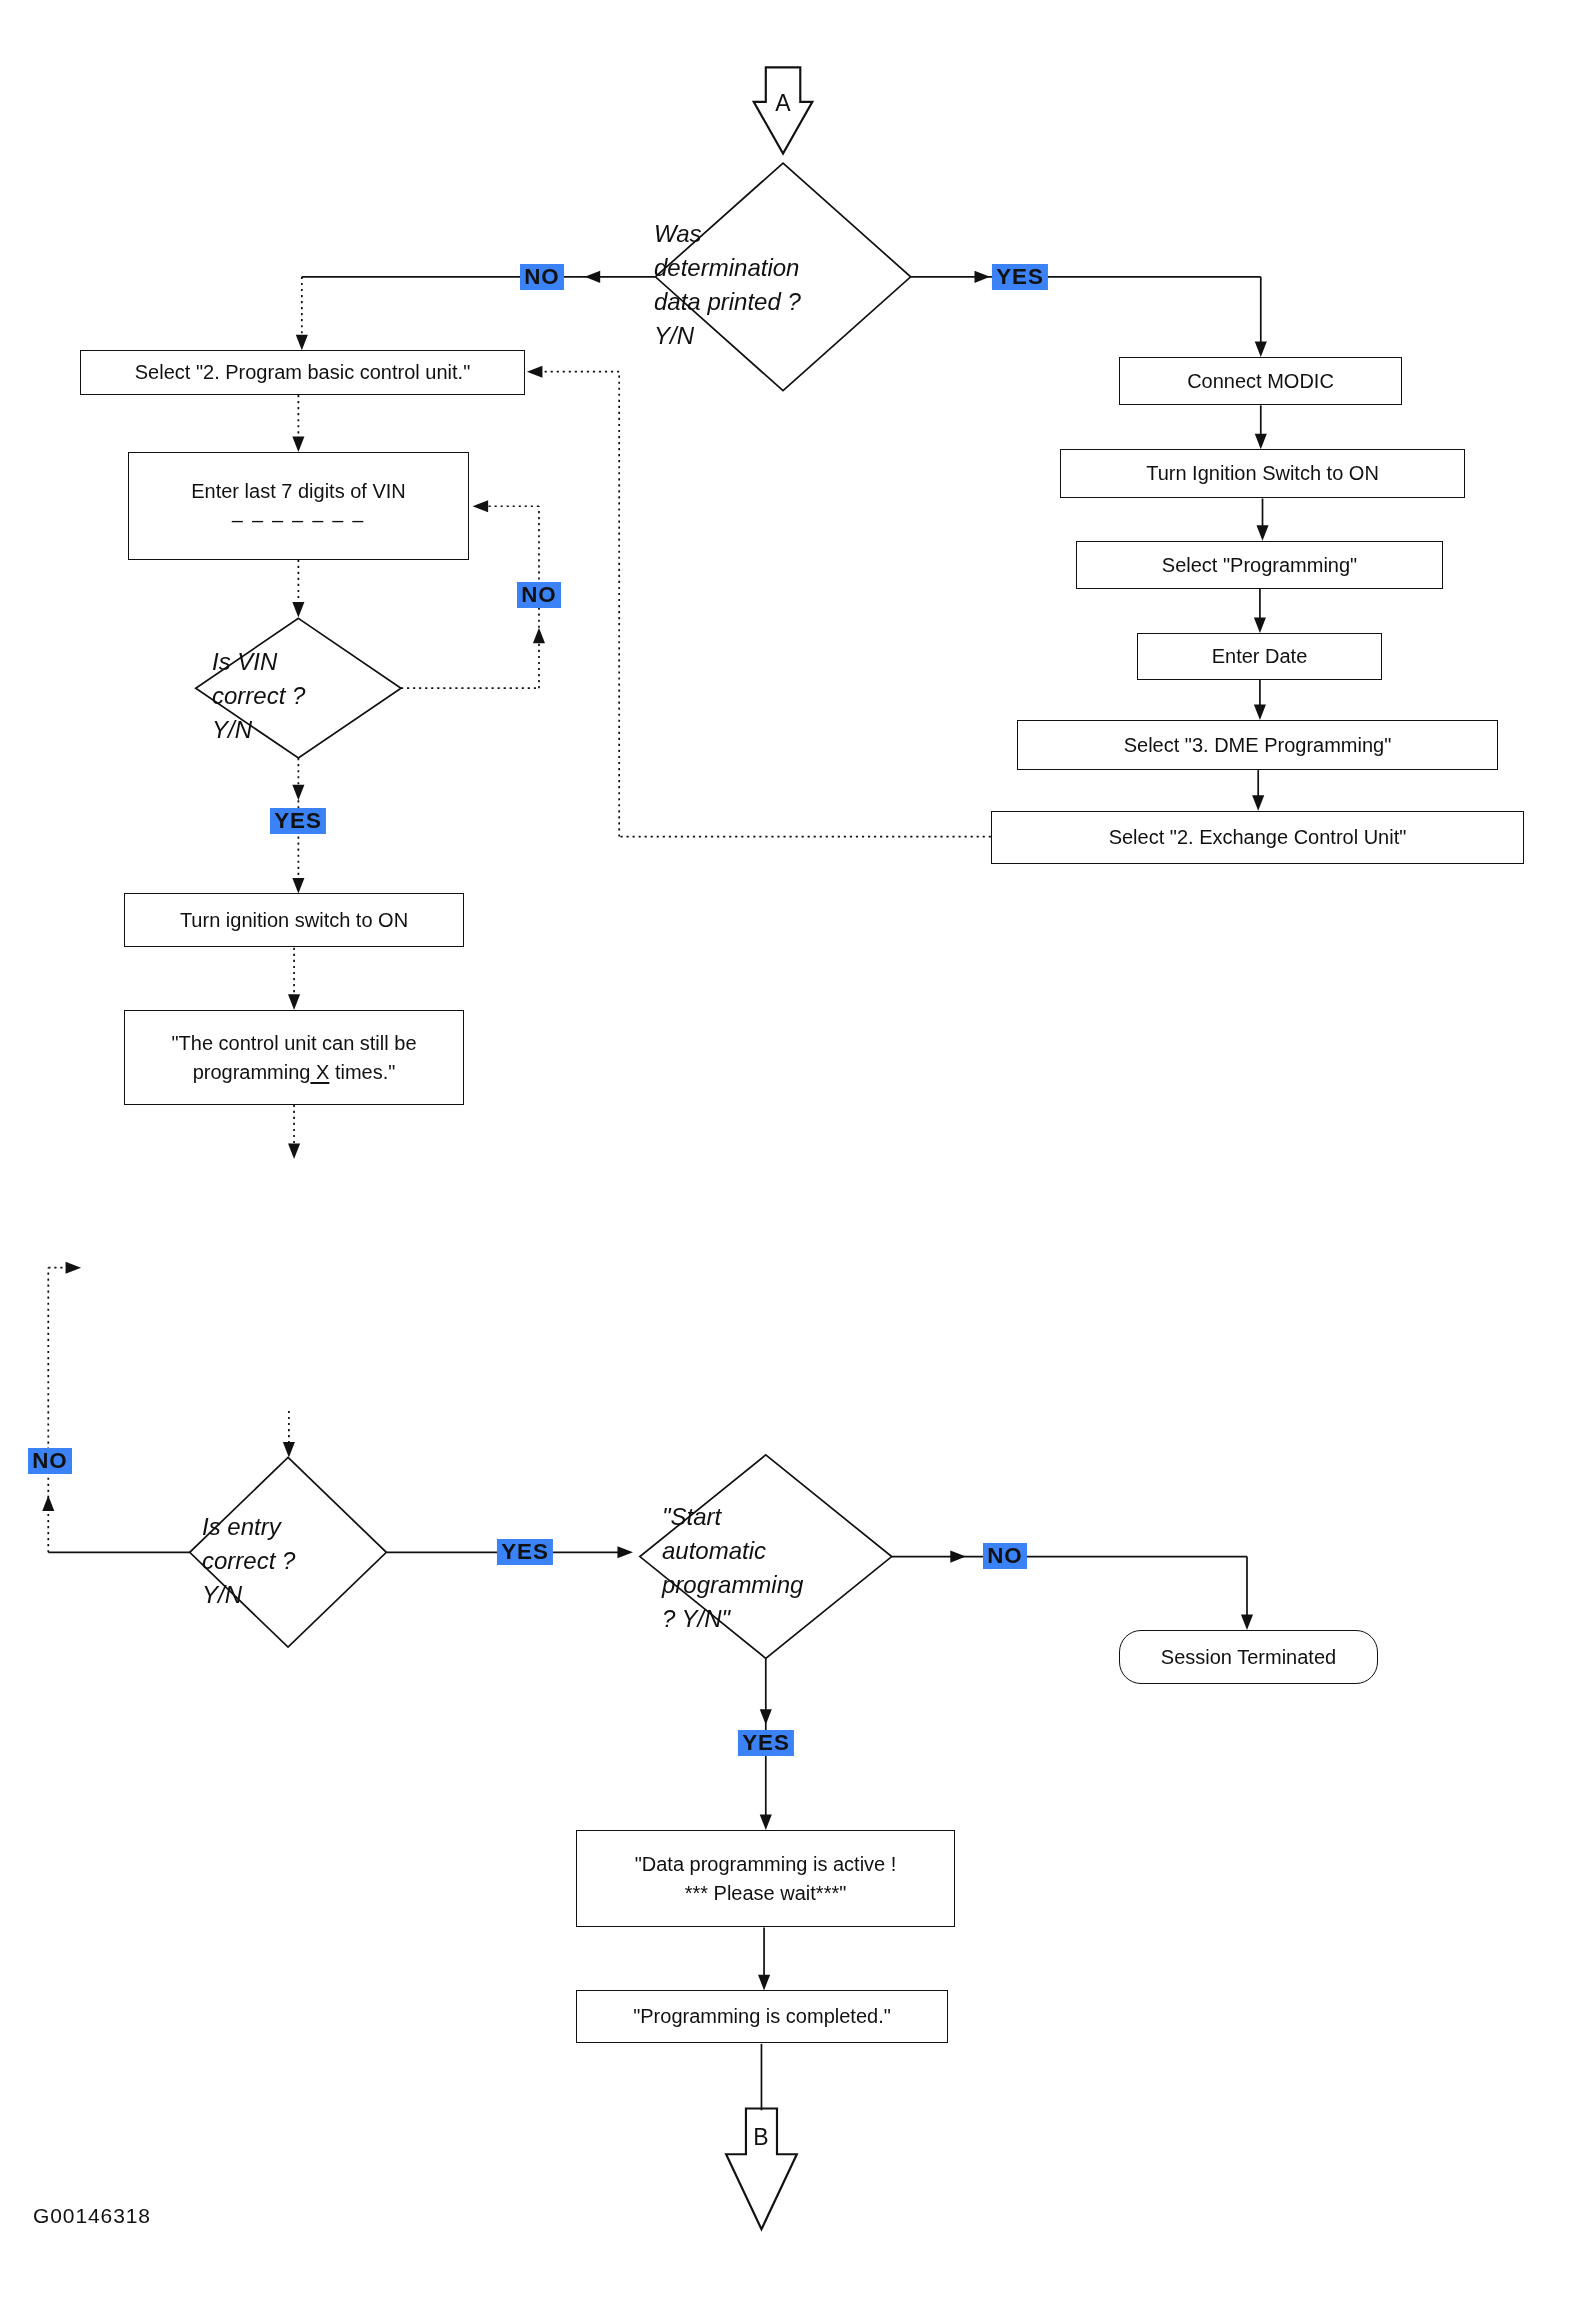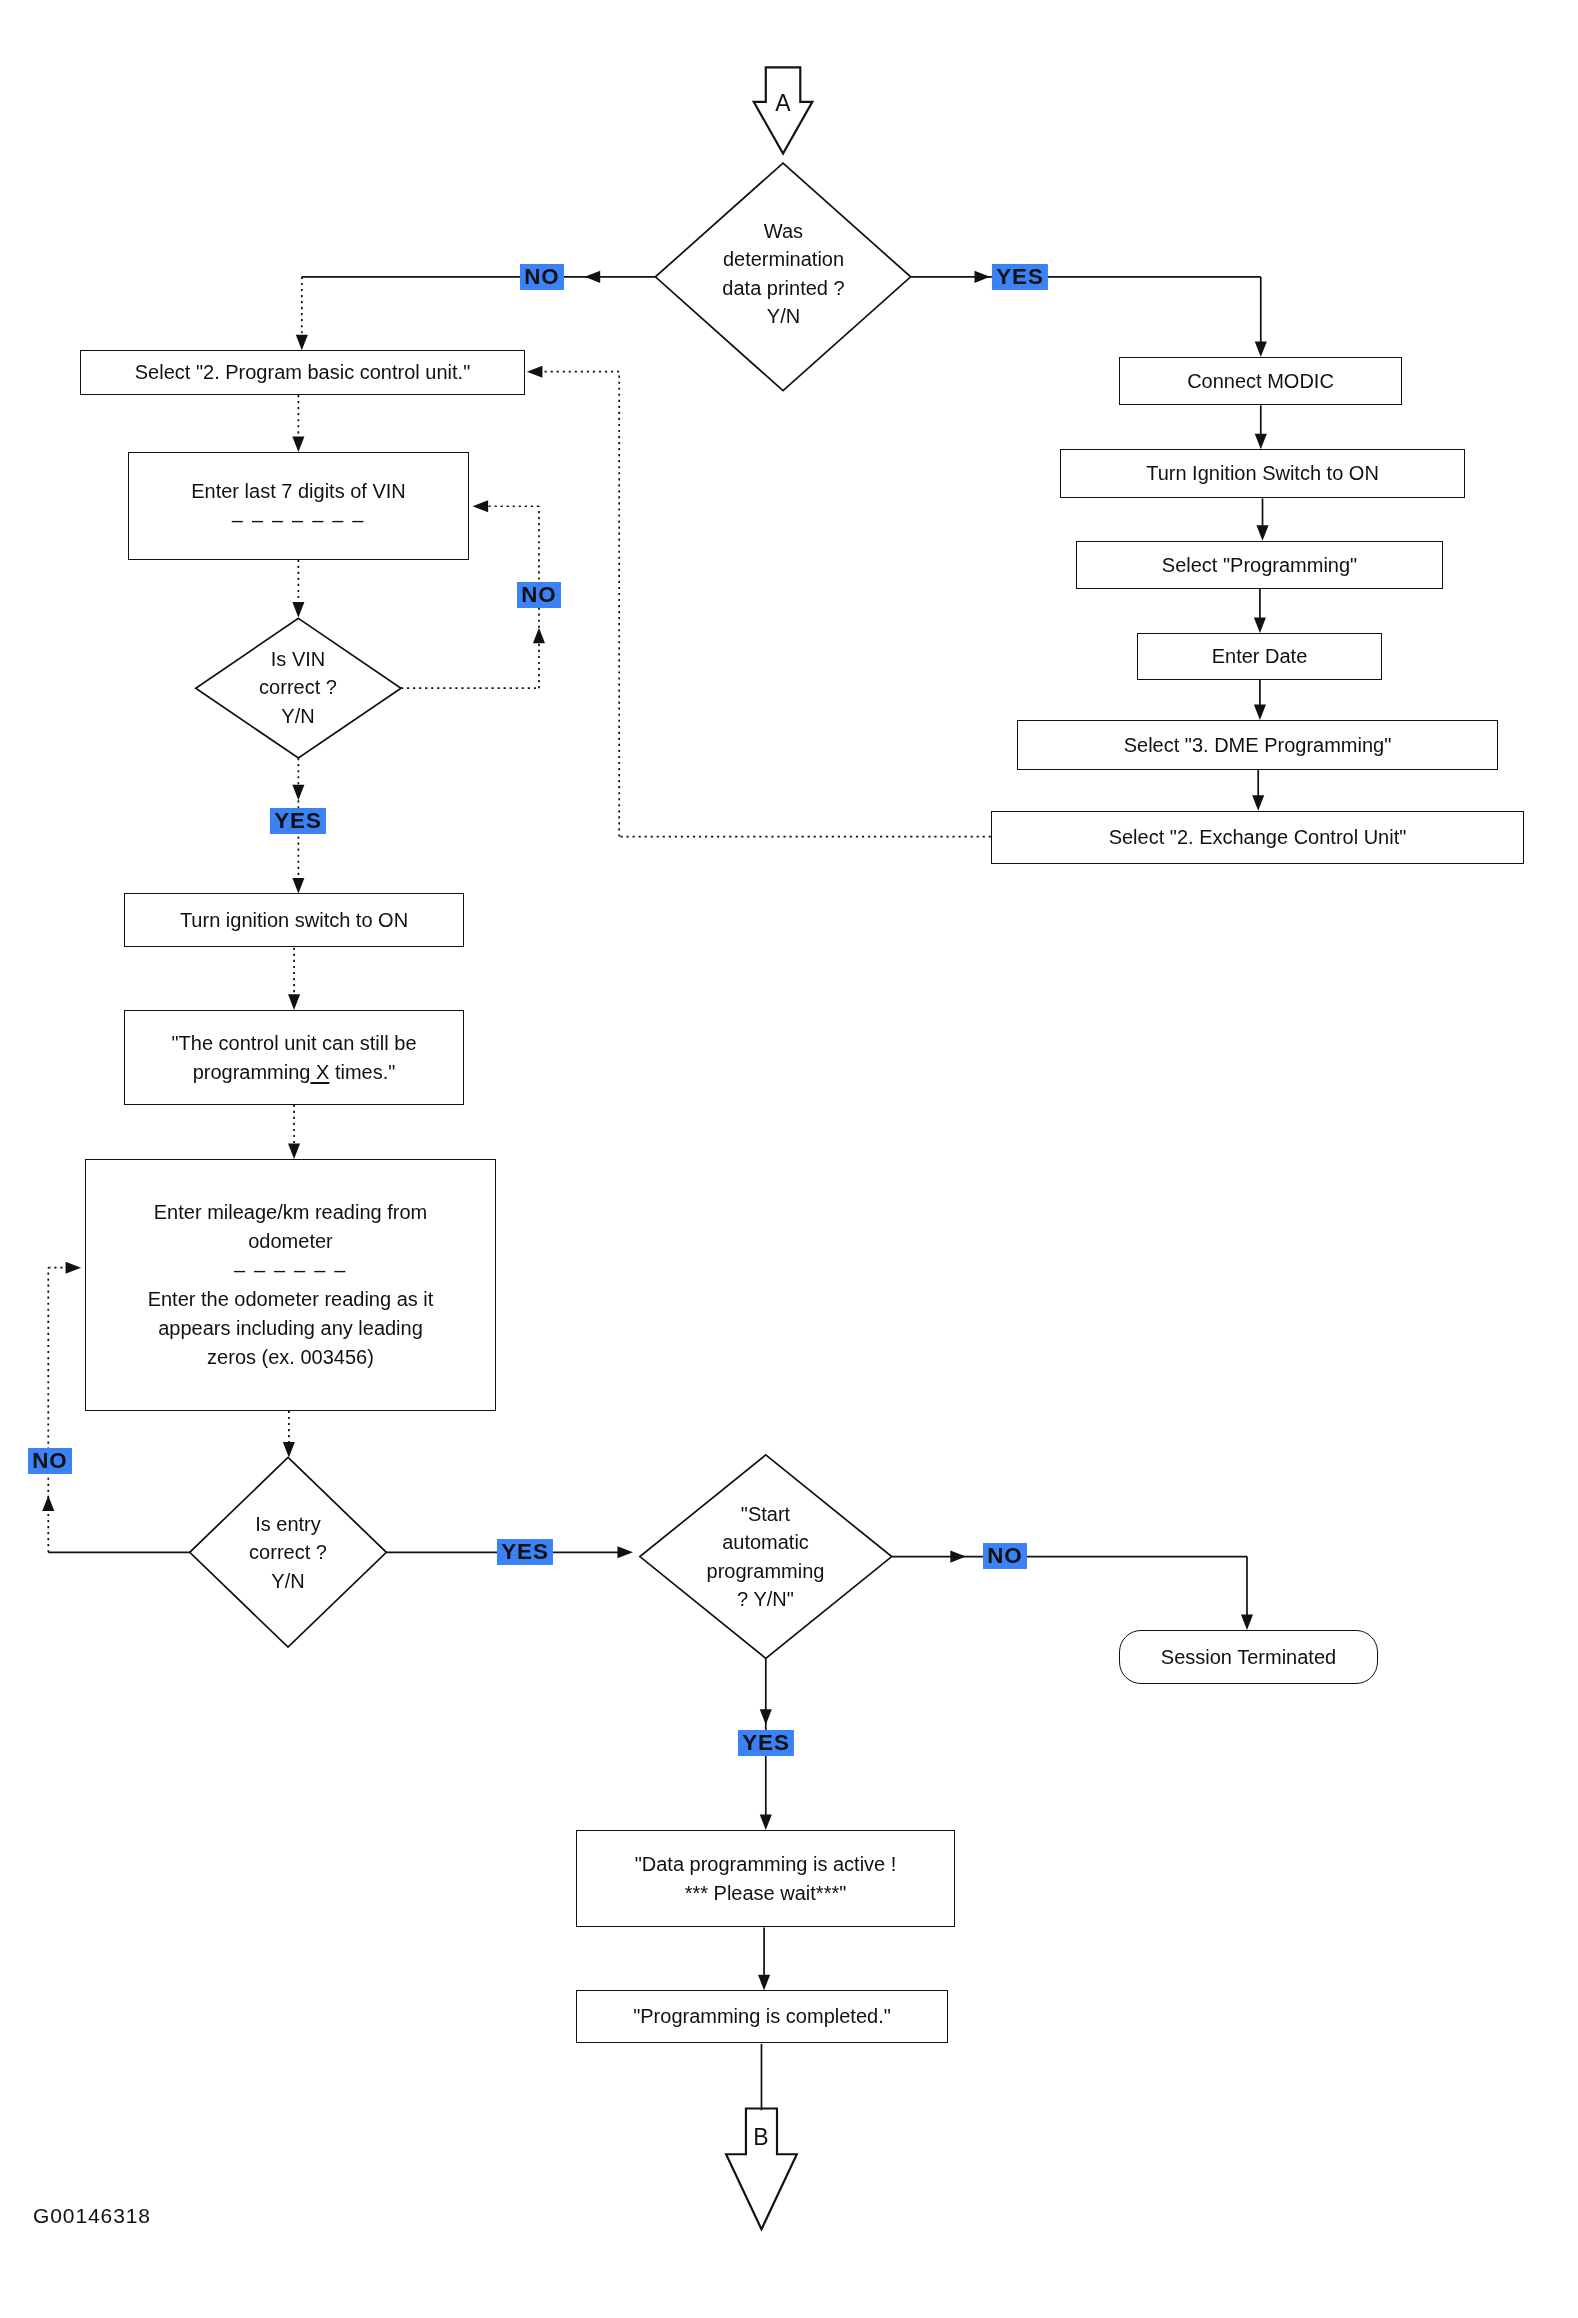--- a/index.html
+++ b/index.html
@@ -21,24 +21,25 @@
     flex-direction:column;
     align-items:center;
     justify-content:center;
     text-align:center;
     font-size:20px;
     line-height:1.45;
     padding:1.7px 7px;
   }
   .decision-text{
     position:absolute;
-    text-align:center;
+    text-align:left;
     white-space:pre-line;
-    font-size:20px;
+    font-size:24px;
     line-height:1.42;
+    font-style:italic;
   }
   .edge-label{
     position:absolute;
     transform:translate(-50%,-50%);
     font-weight:bold;
     font-size:22.4px;
     letter-spacing:0.9px;
     background:#3b82f6;
     padding:0 4.3px;
   }
@@ -188,28 +189,20 @@
 
   <div class="box" style="left:124px;top:893px;width:340px;height:54px;">
     <span>Turn ignition switch to ON</span>
   </div>
 
   <div class="box" style="left:124px;top:1010px;width:340px;height:95px;">
     <span>"The control unit can still be</span>
     <span><span>programming</span><span class="uline"> X</span><span> times."</span></span>
   </div>
 
-  <div class="box" style="left:85px;top:1159px;width:411px;height:252px;">
-    <span>Enter mileage/km reading from</span>
-    <span>odometer</span>
-    <span class="dashrow">– – – – – –</span>
-    <span>Enter the odometer reading as it</span>
-    <span>appears including any leading</span>
-    <span>zeros (ex. 003456)</span>
-  </div>
 
   <div class="box" style="left:1119px;top:357px;width:283px;height:48px;text-align:right;">
     <span>Connect MODIC</span>
   </div>
 
   <div class="box" style="left:1060px;top:449px;width:405px;height:49px;">
     <span>Turn Ignition Switch to ON</span>
   </div>
 
   <div class="box" style="left:1076px;top:541px;width:367px;height:48px;">

